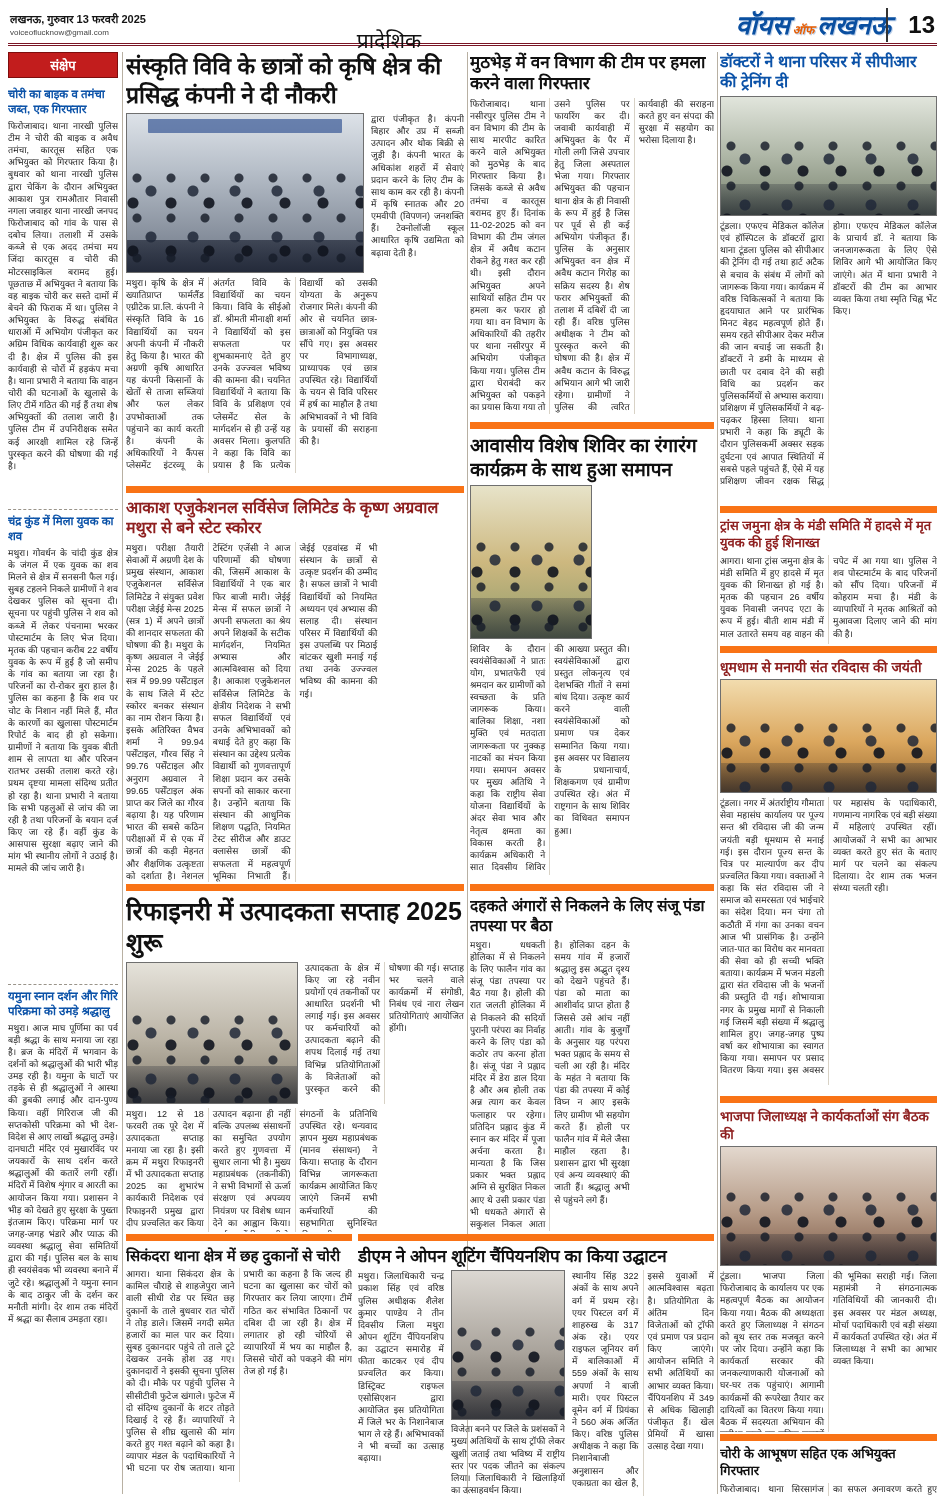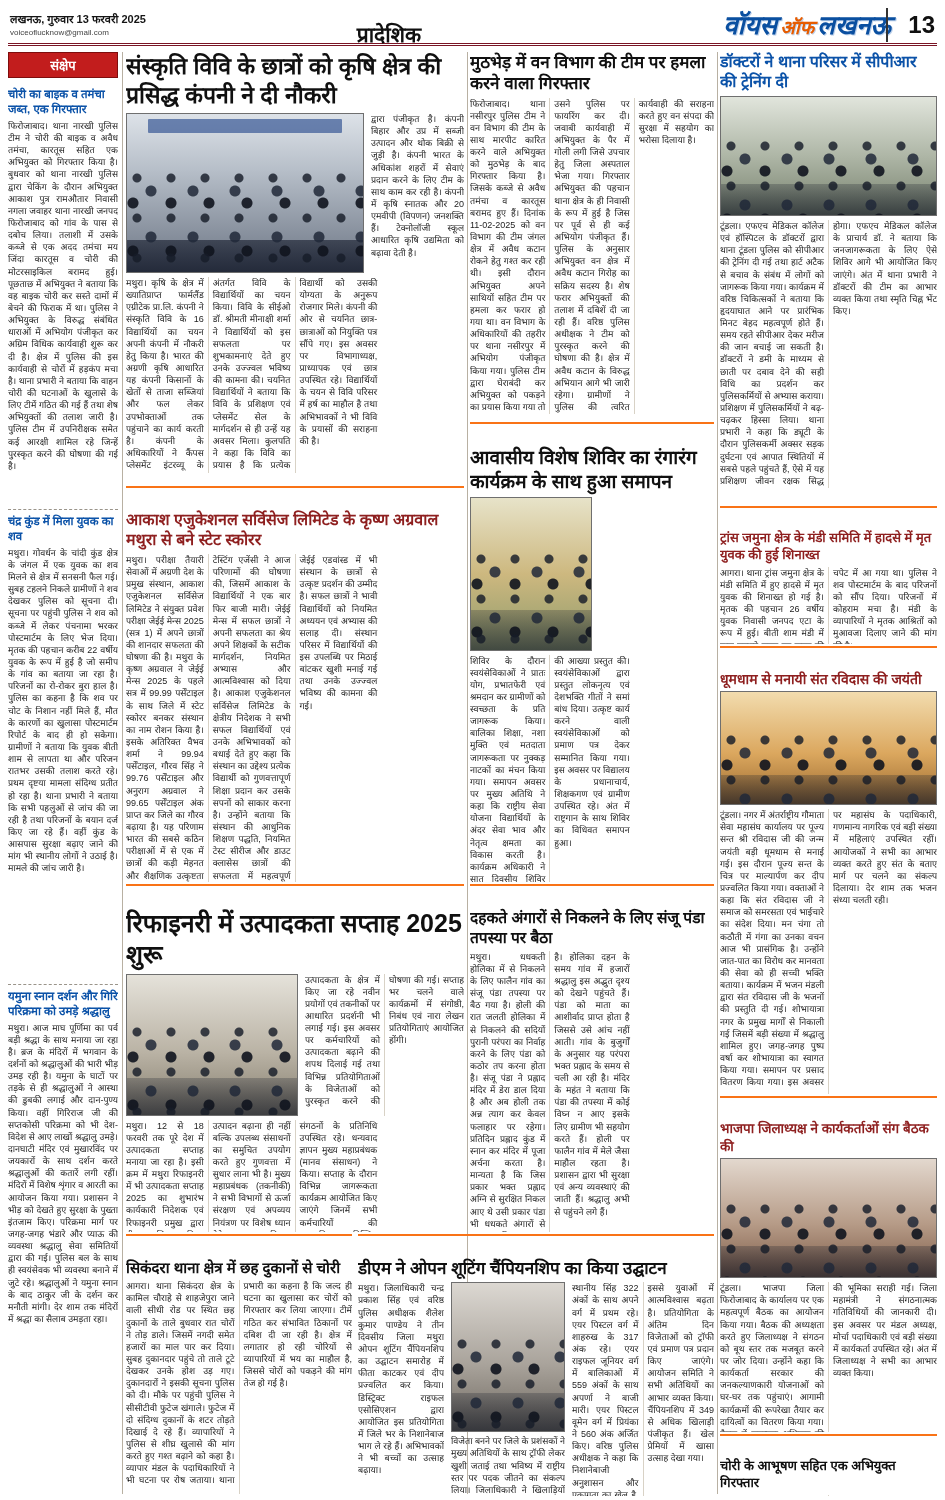--- a/index.html
+++ b/index.html
@@ -4,29 +4,29 @@
 <style>
   *{margin:0;padding:0;box-sizing:border-box}
   html,body{width:945px;background:#e9e6de}
   body{font-family:"Liberation Sans","DejaVu Sans",sans-serif}
   .page{position:relative;width:945px;height:1500px;background:#ffffff;overflow:hidden;margin:0 auto}
 
   
   .masthead{position:absolute;left:8px;right:8px;top:4px;height:42px;border-bottom:3px double #7a1525}
   .mh-date{position:absolute;left:2px;top:7px;font-size:11px;font-weight:bold;color:#151515;white-space:nowrap}
   .mh-email{position:absolute;left:2px;top:24px;font-size:8px;color:#444}
-  .mh-section{position:absolute;left:41%;top:16px;transform:translateX(-50%);font-size:21px;font-weight:bold;color:#101010}
+  .mh-section{position:absolute;left:41%;top:22px;transform:translateX(-50%);font-size:21px;font-weight:normal;color:#101010}
   .mh-brand{position:absolute;right:46px;top:2px;font-size:26px;font-weight:bold;font-style:italic;color:#0a4fa0;text-shadow:1px 1px 0 #bcd0ea;white-space:nowrap}
-  .mh-of{color:#e65c00;font-size:19px;margin:0 3px}
+  .mh-of{color:#e65c00;font-size:12px;margin:0 3px}
   .mh-page{position:absolute;right:2px;top:4px;font-size:24px;font-weight:bold;color:#101010;border-left:2px solid #333;padding-left:20px;line-height:34px}
 
   
   .vline{position:absolute;top:52px;bottom:6px;width:1px;background:#b8b0a2}
   .art{position:absolute;overflow:hidden}
-  .bt{border-top:2px solid #f97316;padding-top:22px}
+  .bt{border-top:7px solid #f97316;padding-top:5px}
   .row{display:flex;gap:7px;margin:3px 0 4px 0}
   .flex1{flex:1;min-width:0}
 
   
   h1,h2,h3{font-weight:bold;color:#101010}
   .h-xl{font-size:23px;line-height:1.24;margin-bottom:4px}
   .h-lg{font-size:18px;line-height:1.25;margin-bottom:3px}
   .h-md{font-size:15px;line-height:1.28;margin-bottom:3px}
   .h-sm{font-size:13px;line-height:1.3;margin-bottom:3px}
   .blue{color:#0b52a8}

